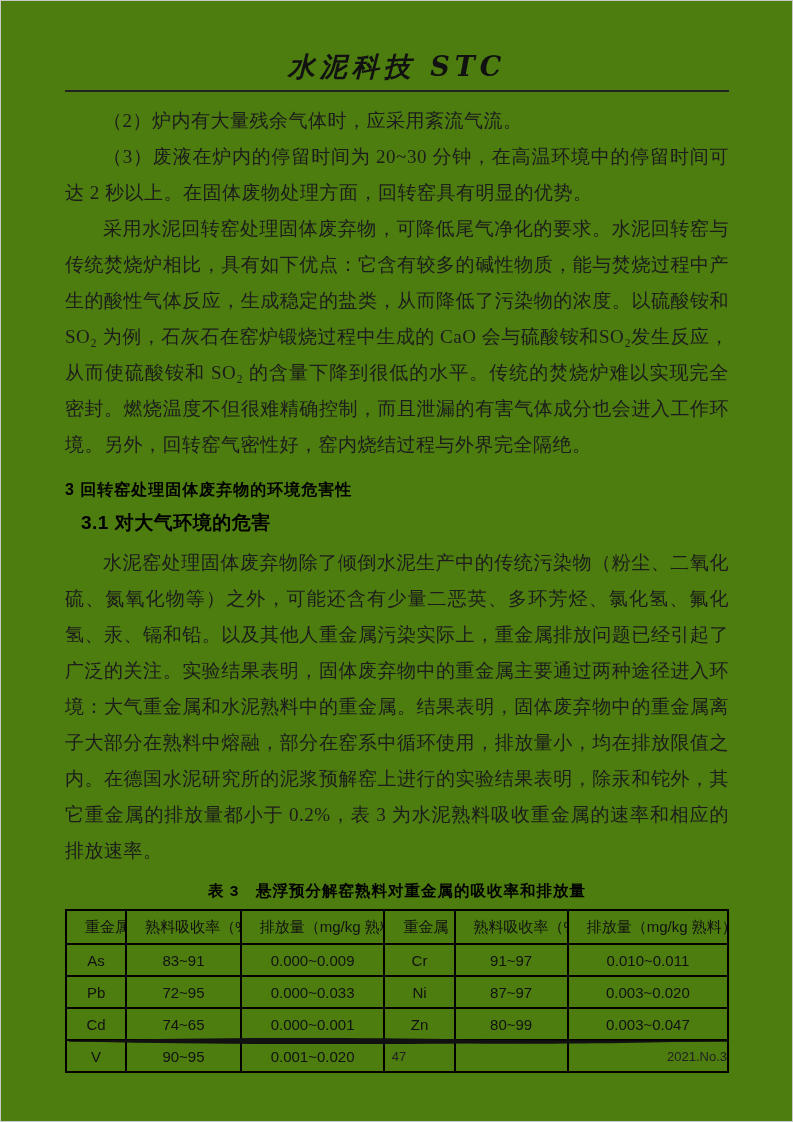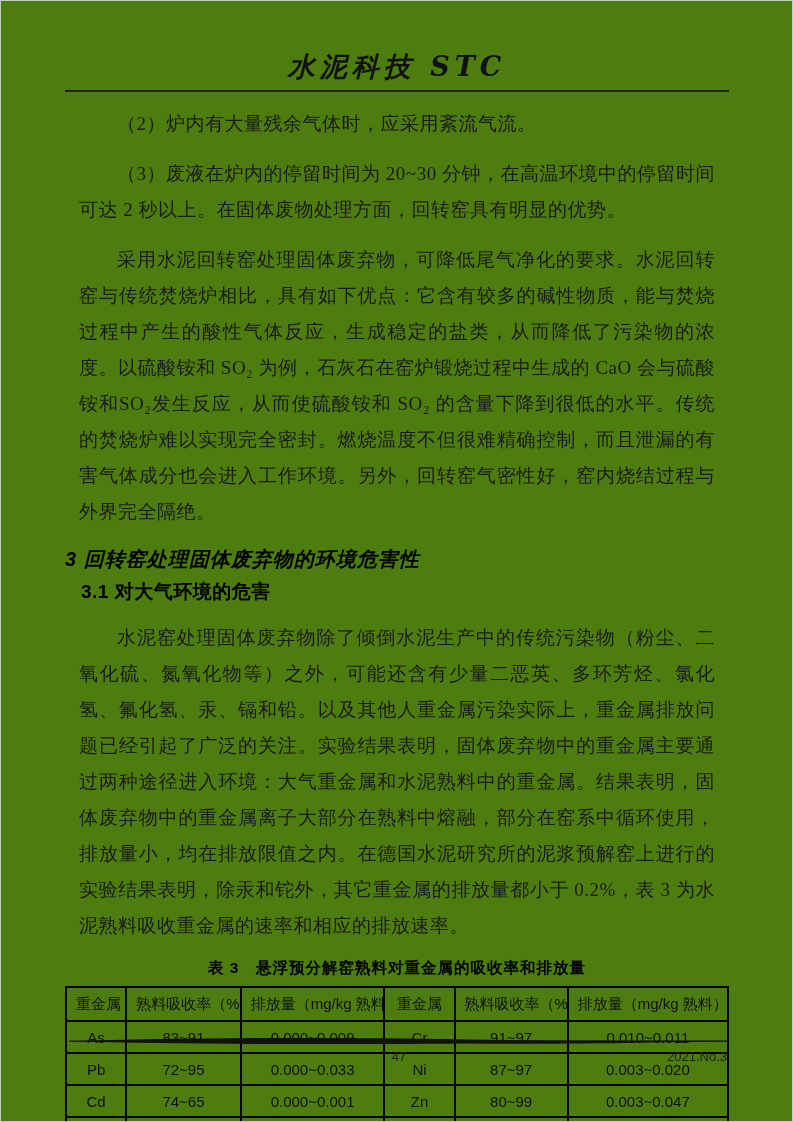--- a/index.html
+++ b/index.html
@@ -34,38 +34,37 @@
   }
   .header-rule {
     border: none;
     border-top: 2px solid #222;
     margin: 3px 0 0 0;
   }
 
   
   .body-text { margin-top: 11px; }
   p.para {
-    margin: 14px;
+    margin: 0;
     font-size: 19px;
     line-height: 36px;
     letter-spacing: 0.5px;
     text-indent: 2em;
     text-align: justify;
     word-break: break-all;
     color: #1c1c1c;
   }
   h2.section-heading {
     font-family: "Liberation Sans", "DejaVu Sans", sans-serif;
-    font-size: 20px;
+    font-size: 16px;
     font-weight: bold;
     letter-spacing: 1px;
     margin: 12px 0 0 0;
     line-height: 30px;
     color: #000;
-    font-style: italic;
   }
   h3.subsection-heading {
     font-family: "Liberation Sans", "DejaVu Sans", sans-serif;
     font-size: 19px;
     font-weight: bold;
     letter-spacing: 0.5px;
     margin: 4px 0 8px 16px;
     line-height: 28px;
     color: #000;
   }
@@ -87,21 +86,21 @@
     font-family: "Liberation Sans", "DejaVu Sans", sans-serif;
     font-size: 15px;
     color: #111;
   }
   table.metals th,
   table.metals td {
     border: 2px solid #000;
     text-align: center;
     vertical-align: middle;
     font-weight: normal;
-    padding: 2px 9px;
+    padding: 2px 18px;
     height: 26px;
     overflow: hidden;
     white-space: nowrap;
   }
   table.metals th { height: 28px; }
 
   
   .footer {
     position: absolute;
     left: 68px;

